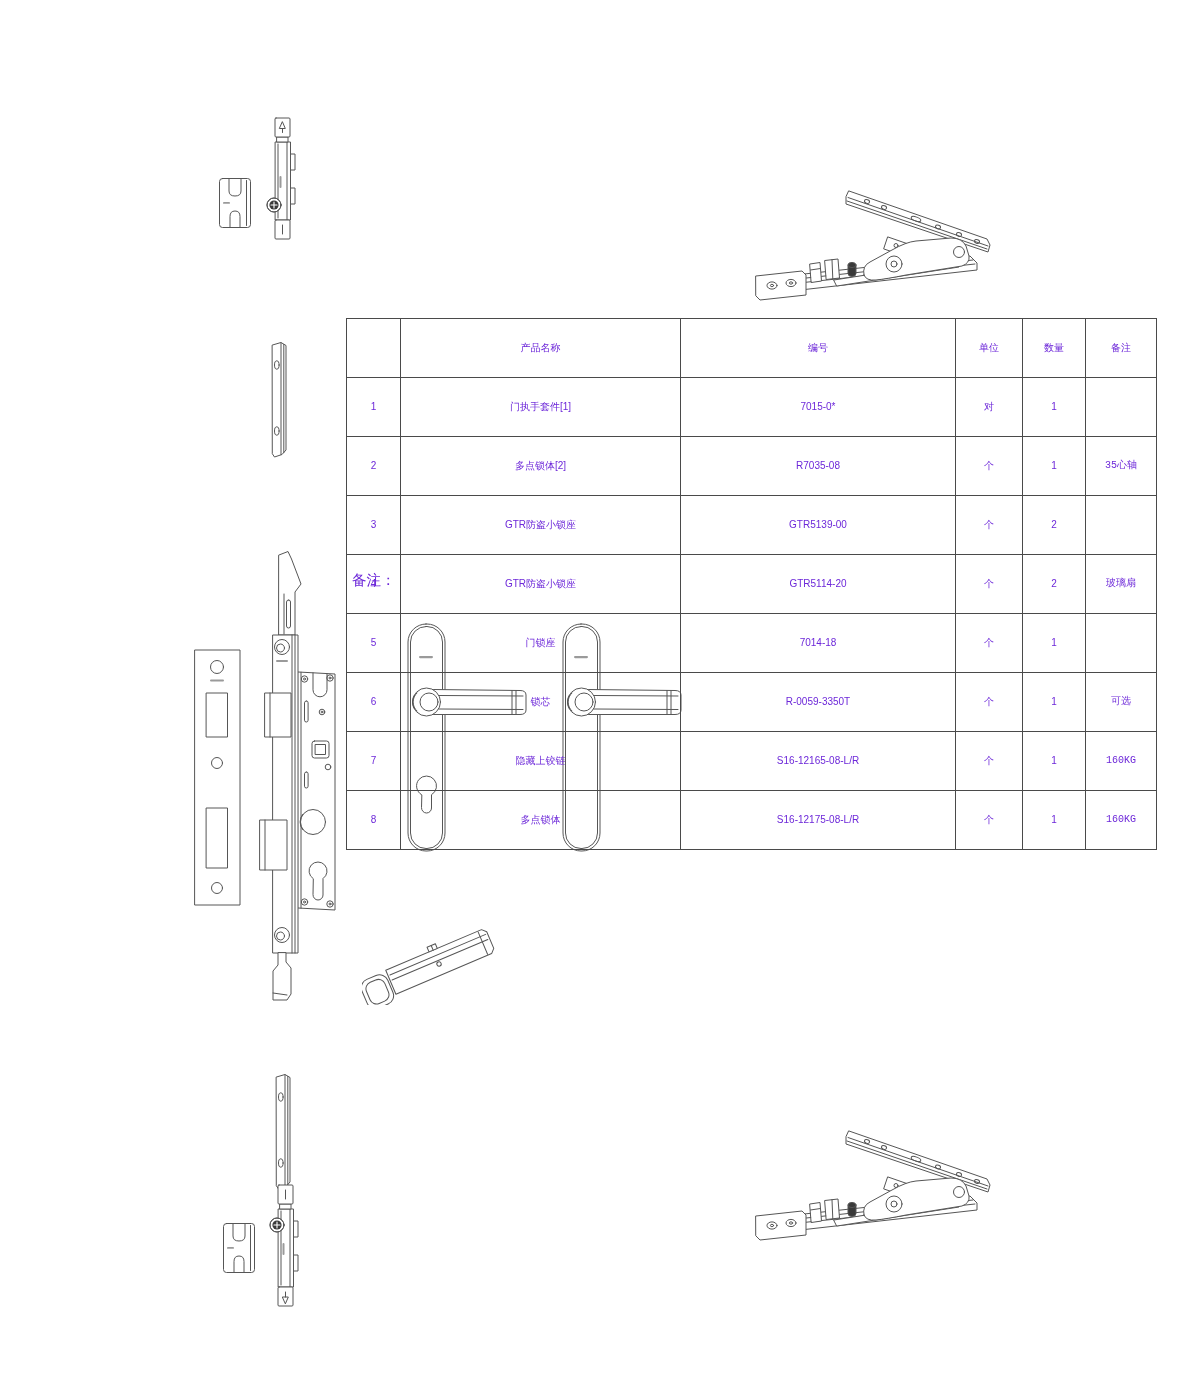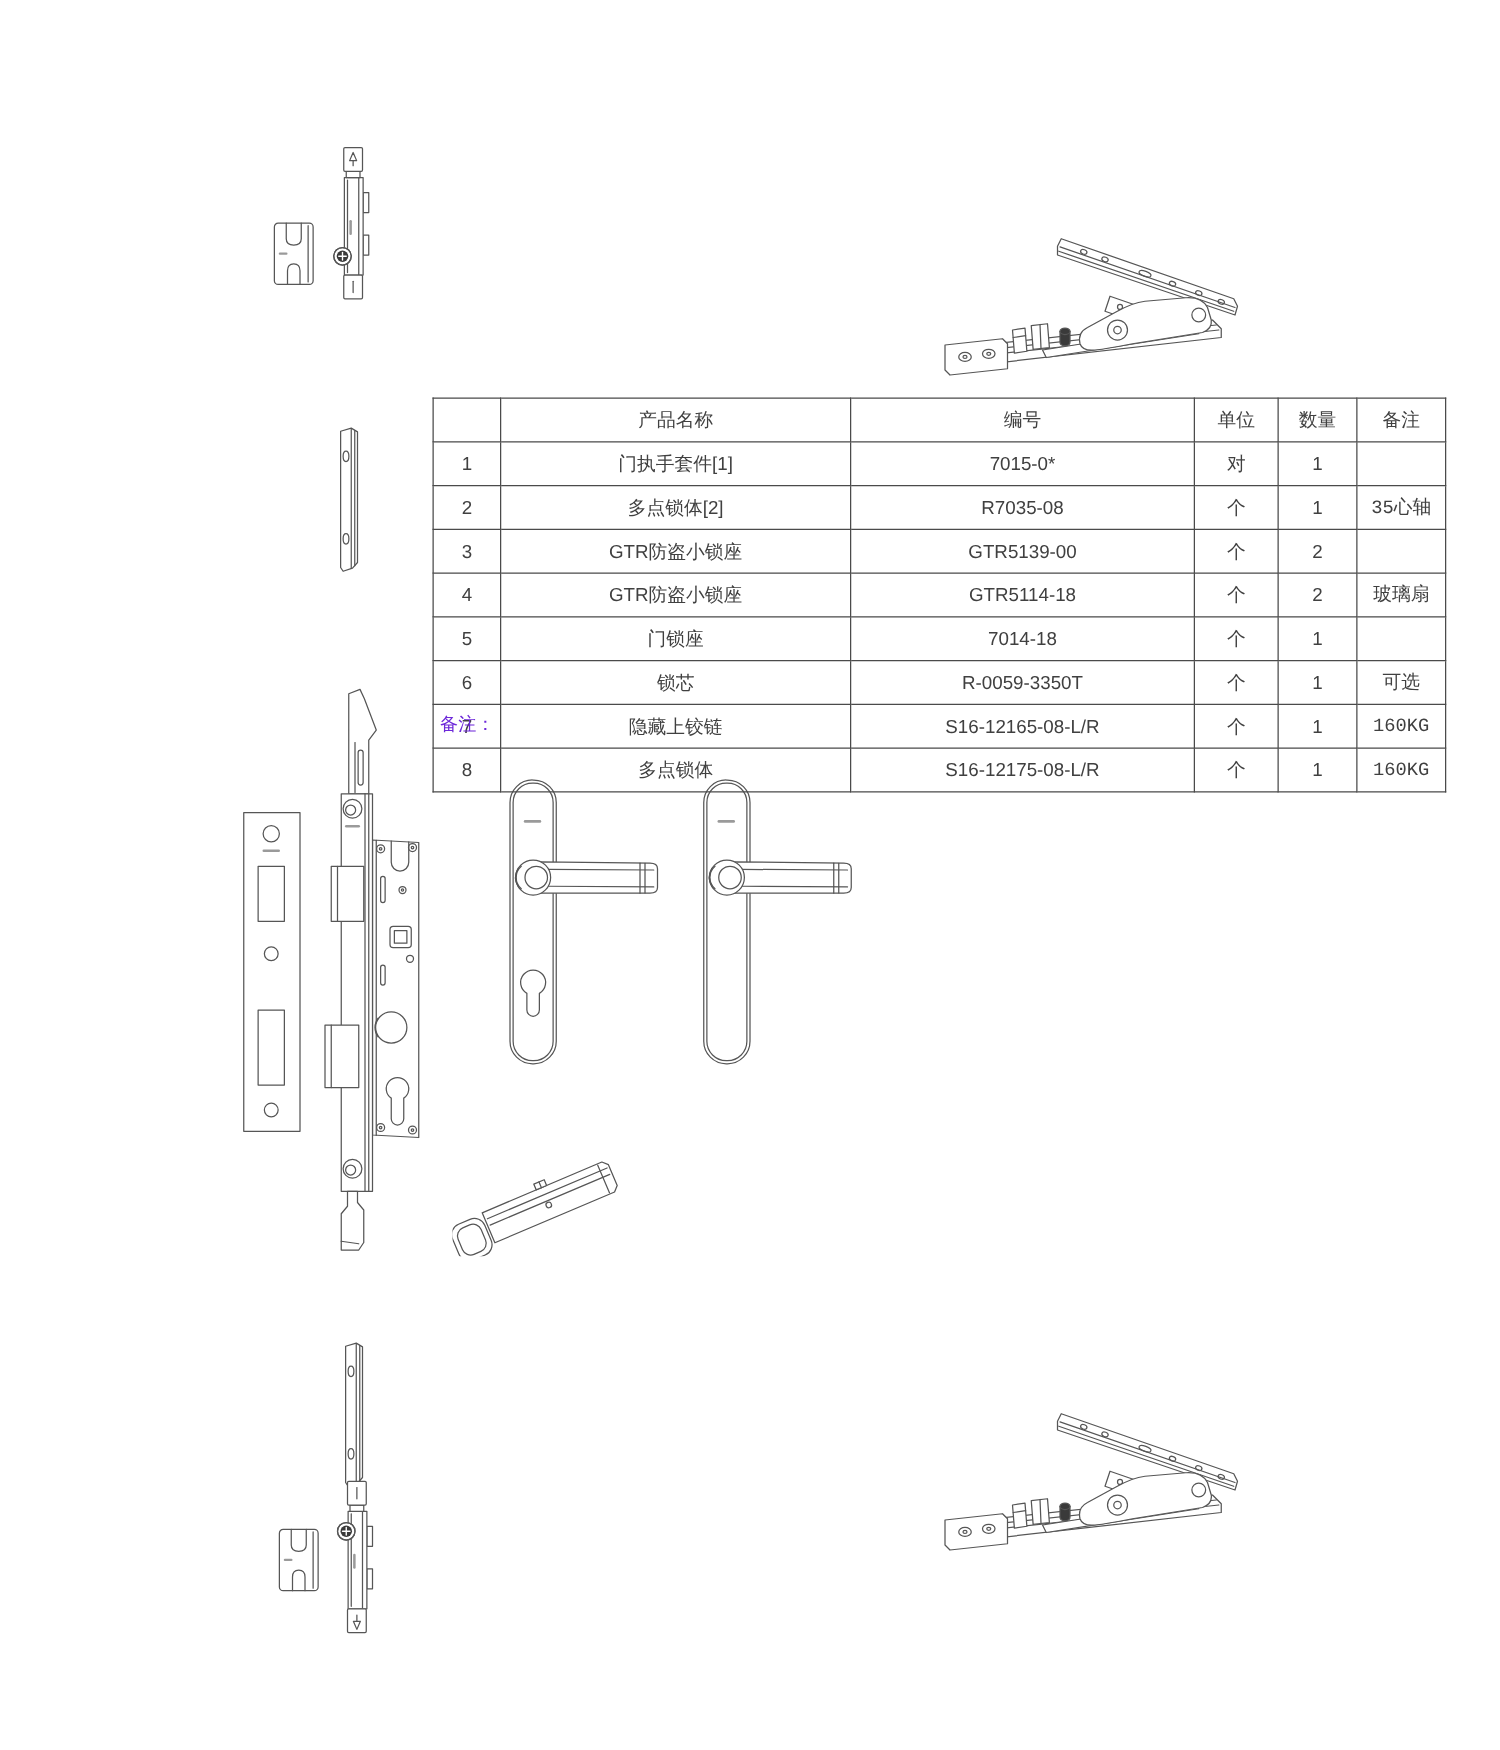--- a/index.html
+++ b/index.html
@@ -3,23 +3,23 @@
 <meta charset="utf-8">
 <style>
   html,body{margin:0;padding:0;background:#ffffff;}
   body{width:1200px;height:1400px;position:relative;overflow:hidden;
        font-family:"Liberation Sans","DejaVu Sans",sans-serif;color:#2f2f2f;}
   .abs{position:absolute;}
   
   table.parts{position:absolute;left:346px;top:318px;width:810px;
       border-collapse:collapse;table-layout:fixed;}
   table.parts th,table.parts td{
-      border:1px solid #4a4a4a;height:26px;padding:4px;
+      border:1px solid #4a4a4a;height:26px;padding:16px;
       text-align:center;vertical-align:middle;
-      font-size:15px;font-weight:normal;color:#404040;line-height:1;}
+      font-size:10px;font-weight:normal;color:#6d28d9;line-height:1;}
   table.parts{border:1.5px solid #434343;}
   td.remark,th.remark{font-size:9px;color:#3a3a3a;font-family:Liberation Mono, monospace;}
   col.c-no{width:54px;}col.c-name{width:280px;}col.c-code{width:275px;}
   col.c-unit{width:67px;}col.c-qty{width:63px;}col.c-rem{width:71px;}
   
   .notes{position:absolute;left:352px;top:568px;display:flex;
       font-size:14.5px;color:#6d28d9;line-height:24px;}
   .notes .lab{flex:0 0 auto;}
   .notes .lines div{white-space:nowrap;}
   
@@ -316,21 +316,21 @@
       <td>3</td>
       <td>GTR防盗小锁座</td>
       <td>GTR5139-00</td>
       <td>个</td>
       <td>2</td>
       <td class="remark"></td>
     </tr>
     <tr>
       <td>4</td>
       <td>GTR防盗小锁座</td>
-      <td>GTR5114-18</td>
+      <td>GTR5114-20</td>
       <td>个</td>
       <td>2</td>
       <td class="remark">玻璃扇</td>
     </tr>
     <tr>
       <td>5</td>
       <td>门锁座</td>
       <td>7014-18</td>
       <td>个</td>
       <td>1</td>

